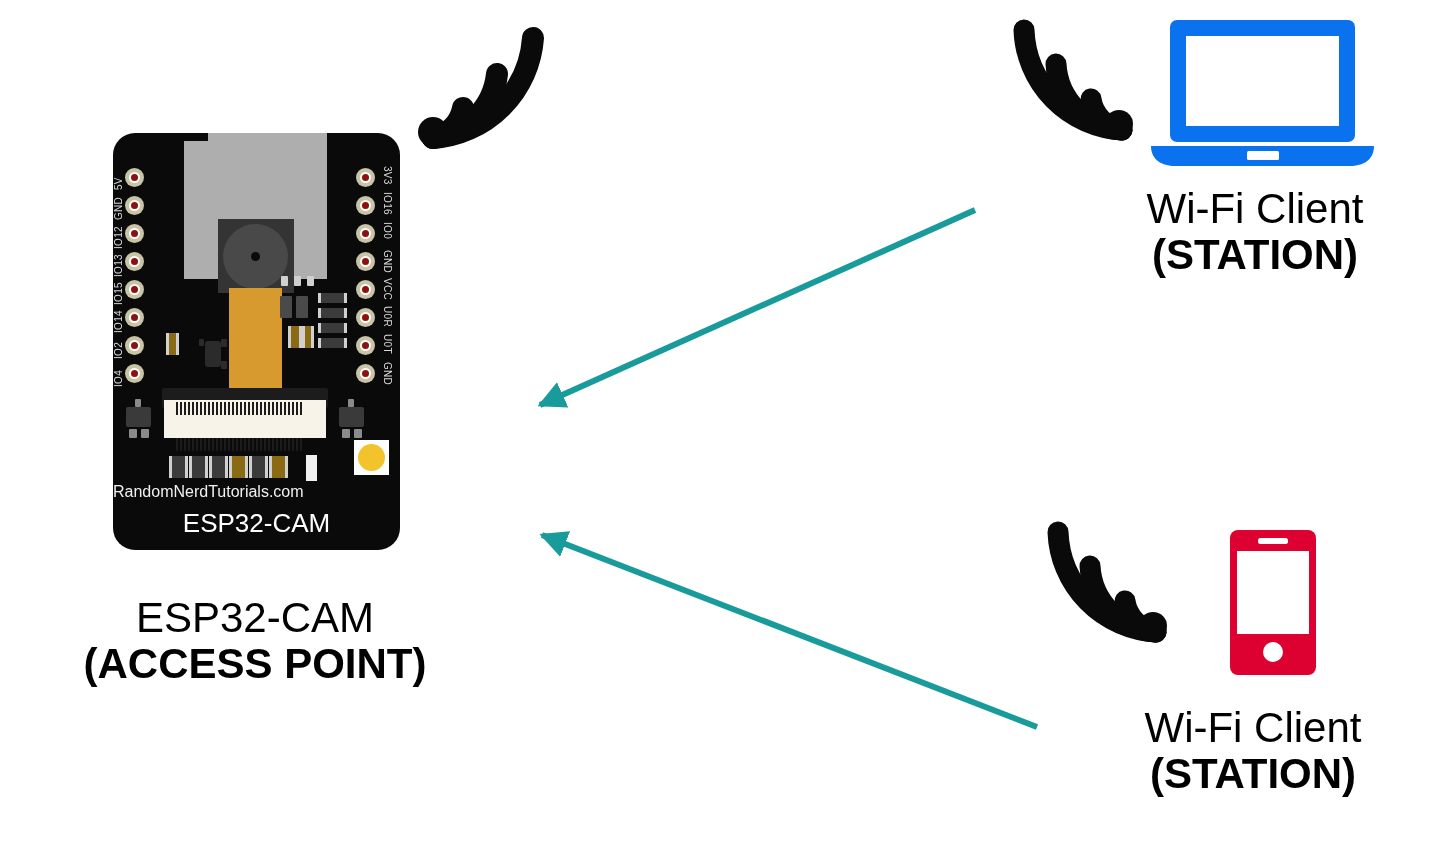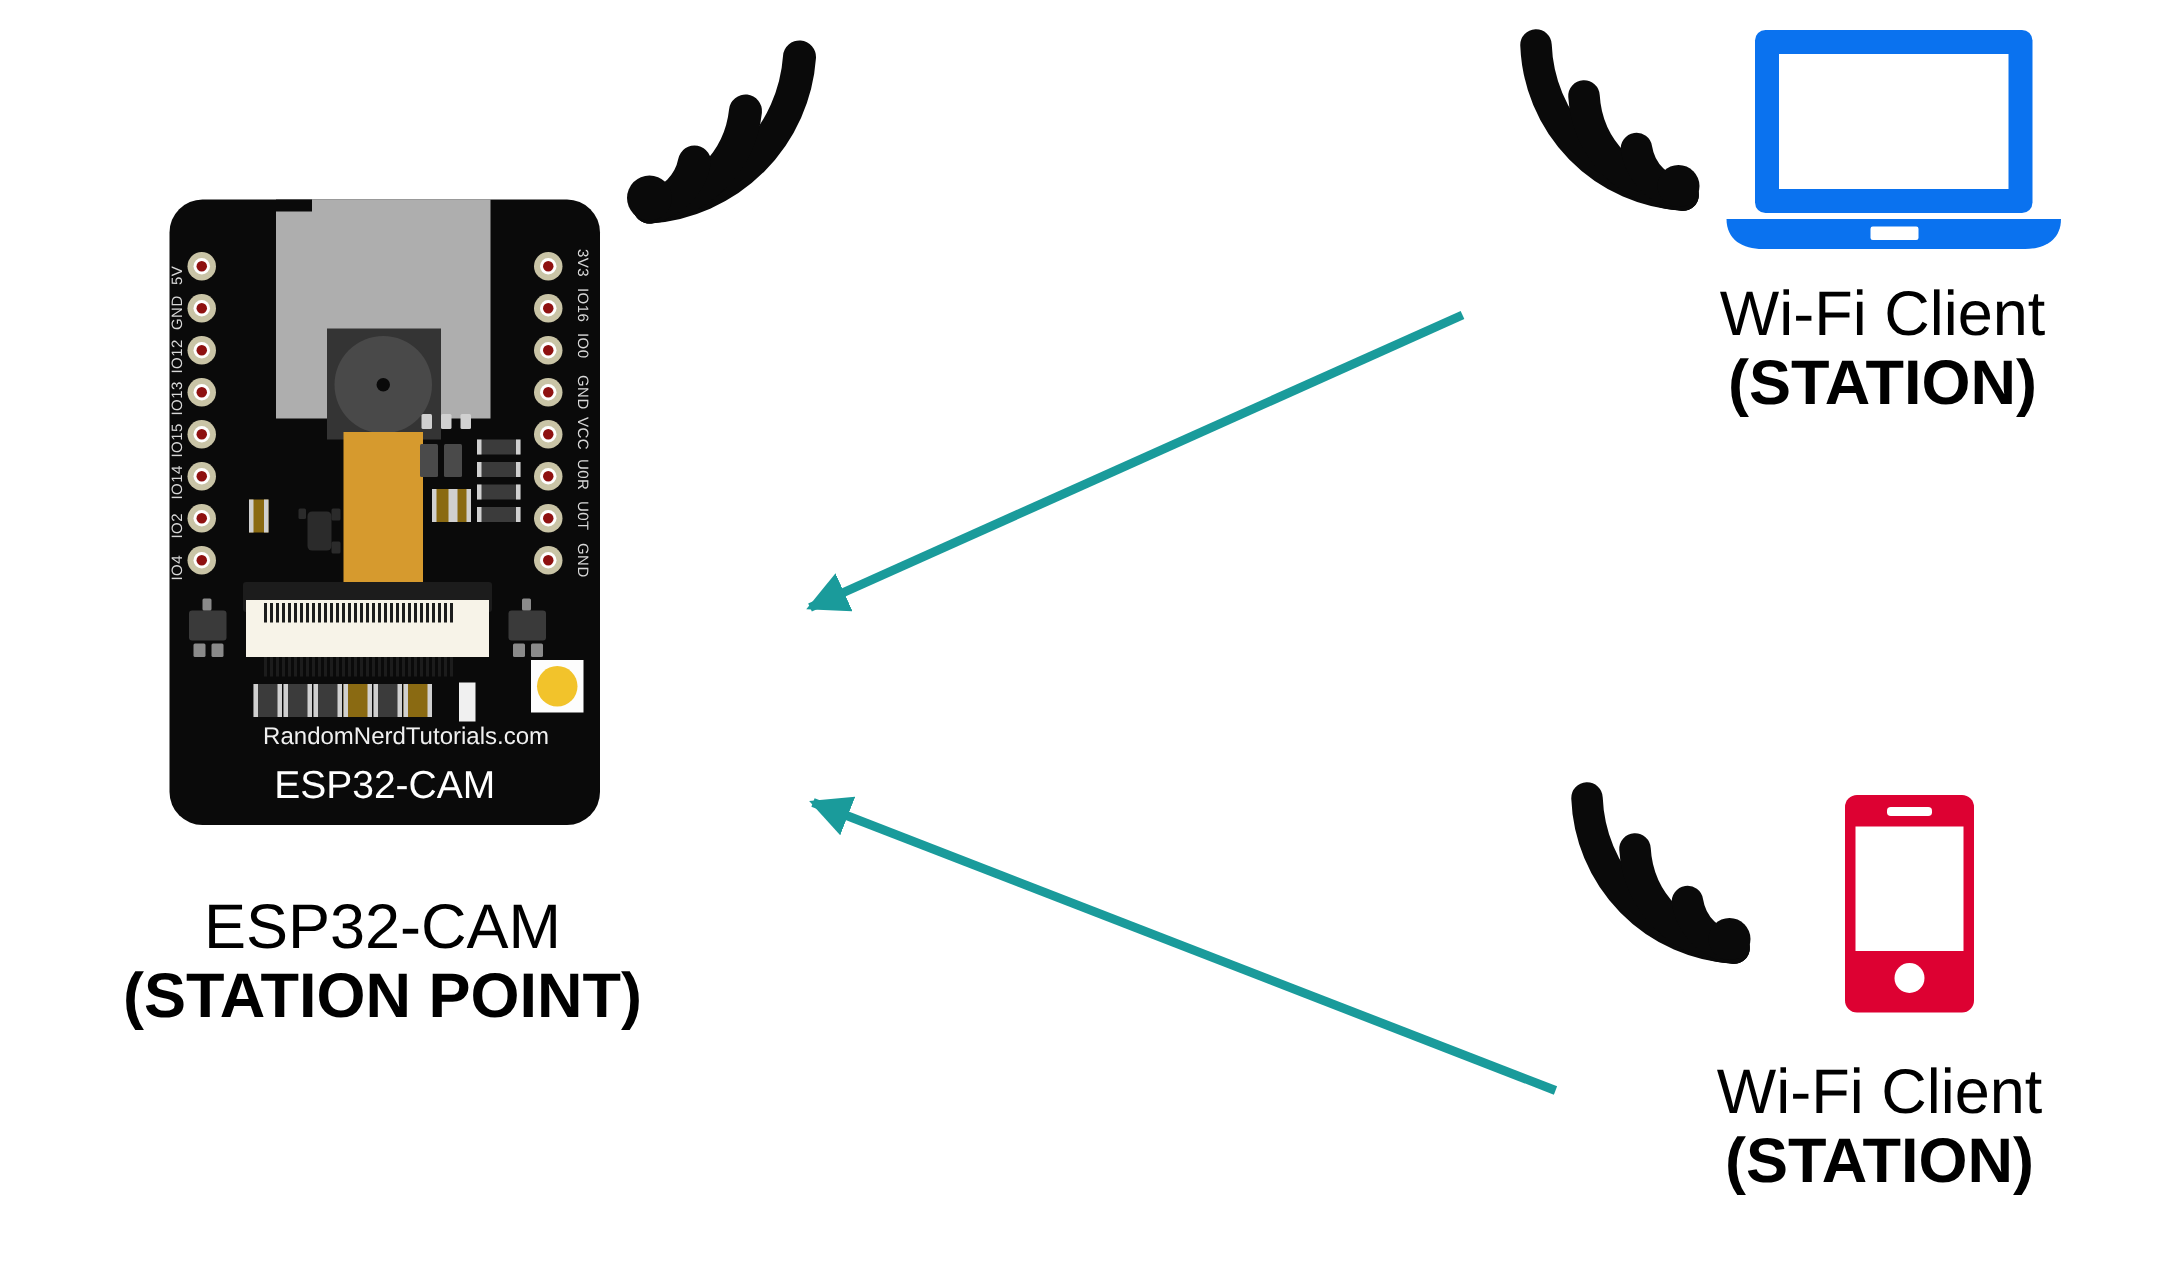--- a/index.html
+++ b/index.html
@@ -31,21 +31,21 @@
   .teeth{position:absolute;display:flex;gap:2px;}
   .teeth u{display:block;width:2px;background:#1c1c1c;}
   #fpc-body{left:49px;top:255px;width:166px;height:56px;}
 
   .chip{position:absolute;background:#2b2b2b;border-radius:1px;}
   .res{position:absolute;background:#3b3b3b;border-left:3px solid #d0d0d0;border-right:3px solid #d0d0d0;}
   .gold{position:absolute;background:#8a6a12;border-left:3px solid #d0d0d0;border-right:3px solid #d0d0d0;}
   #led{left:241px;top:307px;width:35px;height:35px;background:#fdfdfd;}
   #led i{position:absolute;left:4px;top:4px;width:27px;height:27px;border-radius:50%;background:#f2c32b;}
 
-  #brandline{position:absolute;left:0;top:350px;width:253px;text-align:right;
+  #brandline{position:absolute;left:0;top:350px;width:253px;text-align:left;
              color:#f0f0f0;font-size:16px;}
   #boardname{position:absolute;left:0;top:375px;width:287px;text-align:center;
              color:#ffffff;font-size:26px;}
 
   
   .cap{position:absolute;text-align:center;line-height:1.1;}
   .cap .l1,.cap .l2{font-size:42px;font-weight:400;display:block;}
   .cap .l3{font-size:42px;font-weight:700;display:block;}
 
   #ap-cap{left:0px;top:595px;width:510px;}
@@ -349,16 +349,16 @@
     <div id="led" class="abs">
         <i></i>
       </div>
 
     <div id="brandline">RandomNerdTutorials.com</div>
     <div id="boardname">ESP32-CAM</div>
   </div>
 
   <div id="ap-cap" class="cap abs">
     <span class="l1">ESP32-CAM</span>
-    <span class="l3">(STATION POINT)</span>
+    <span class="l3">(ACCESS POINT)</span>
   </div>
 
 </div>
 
 </body></html>

